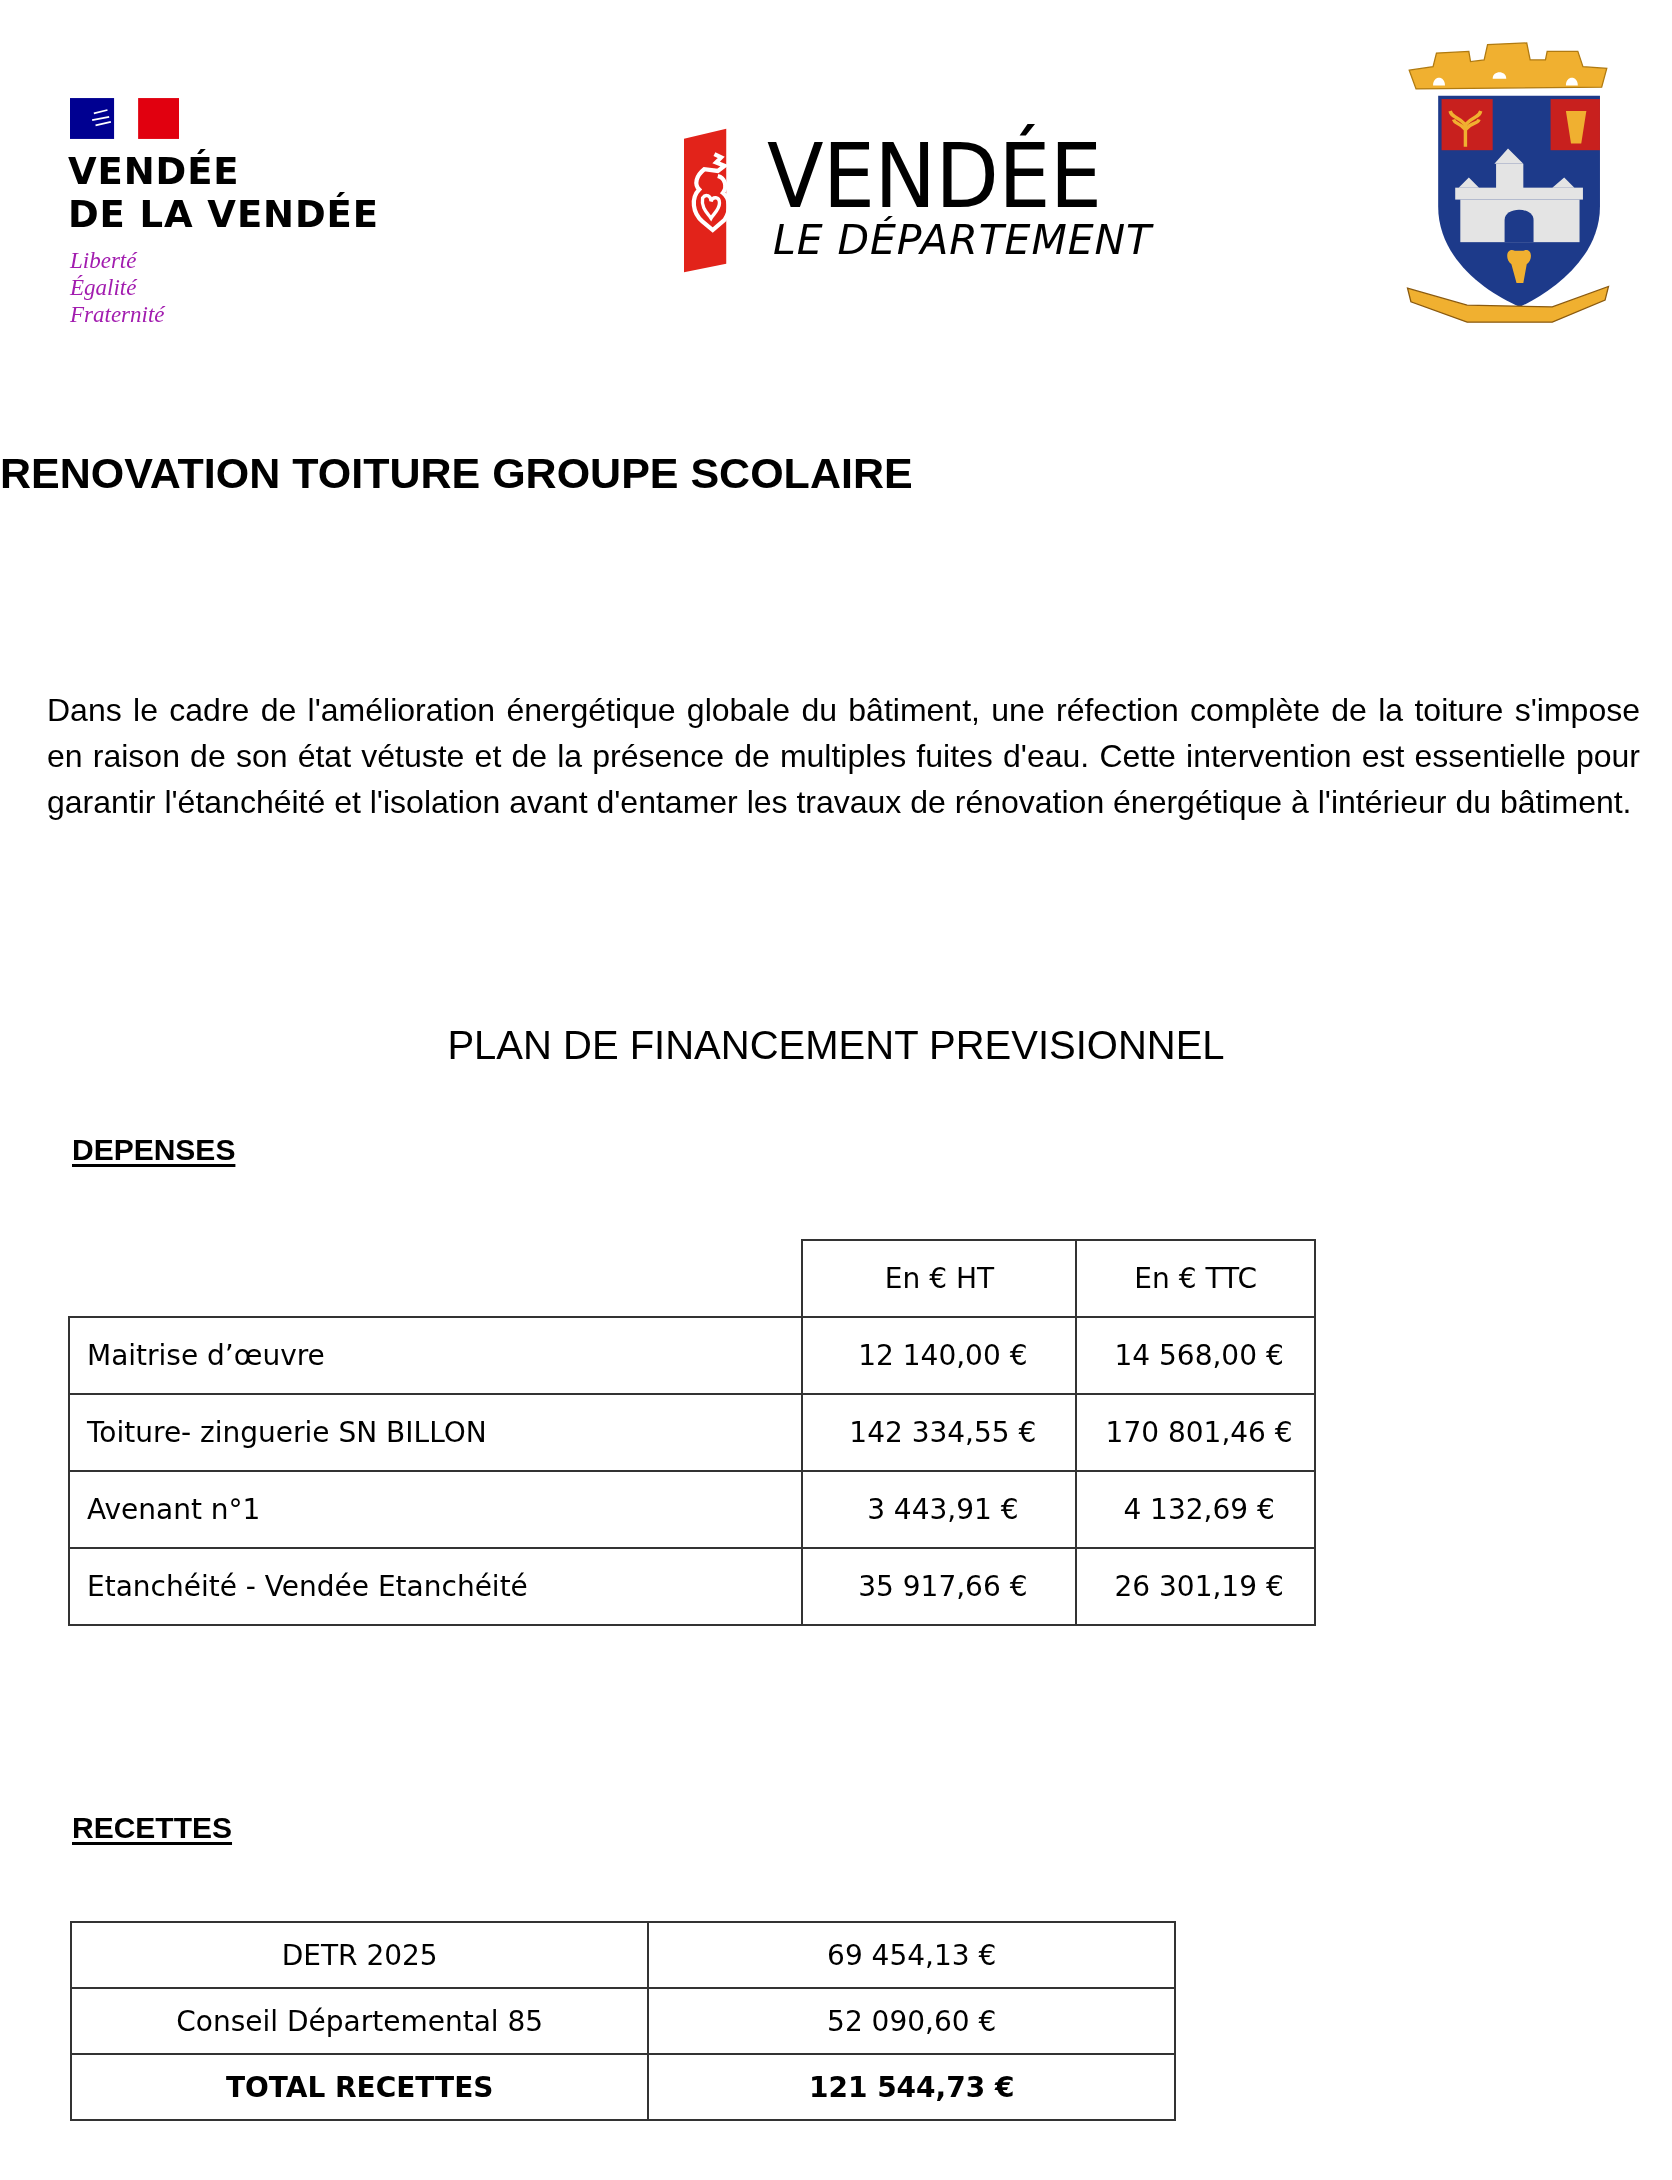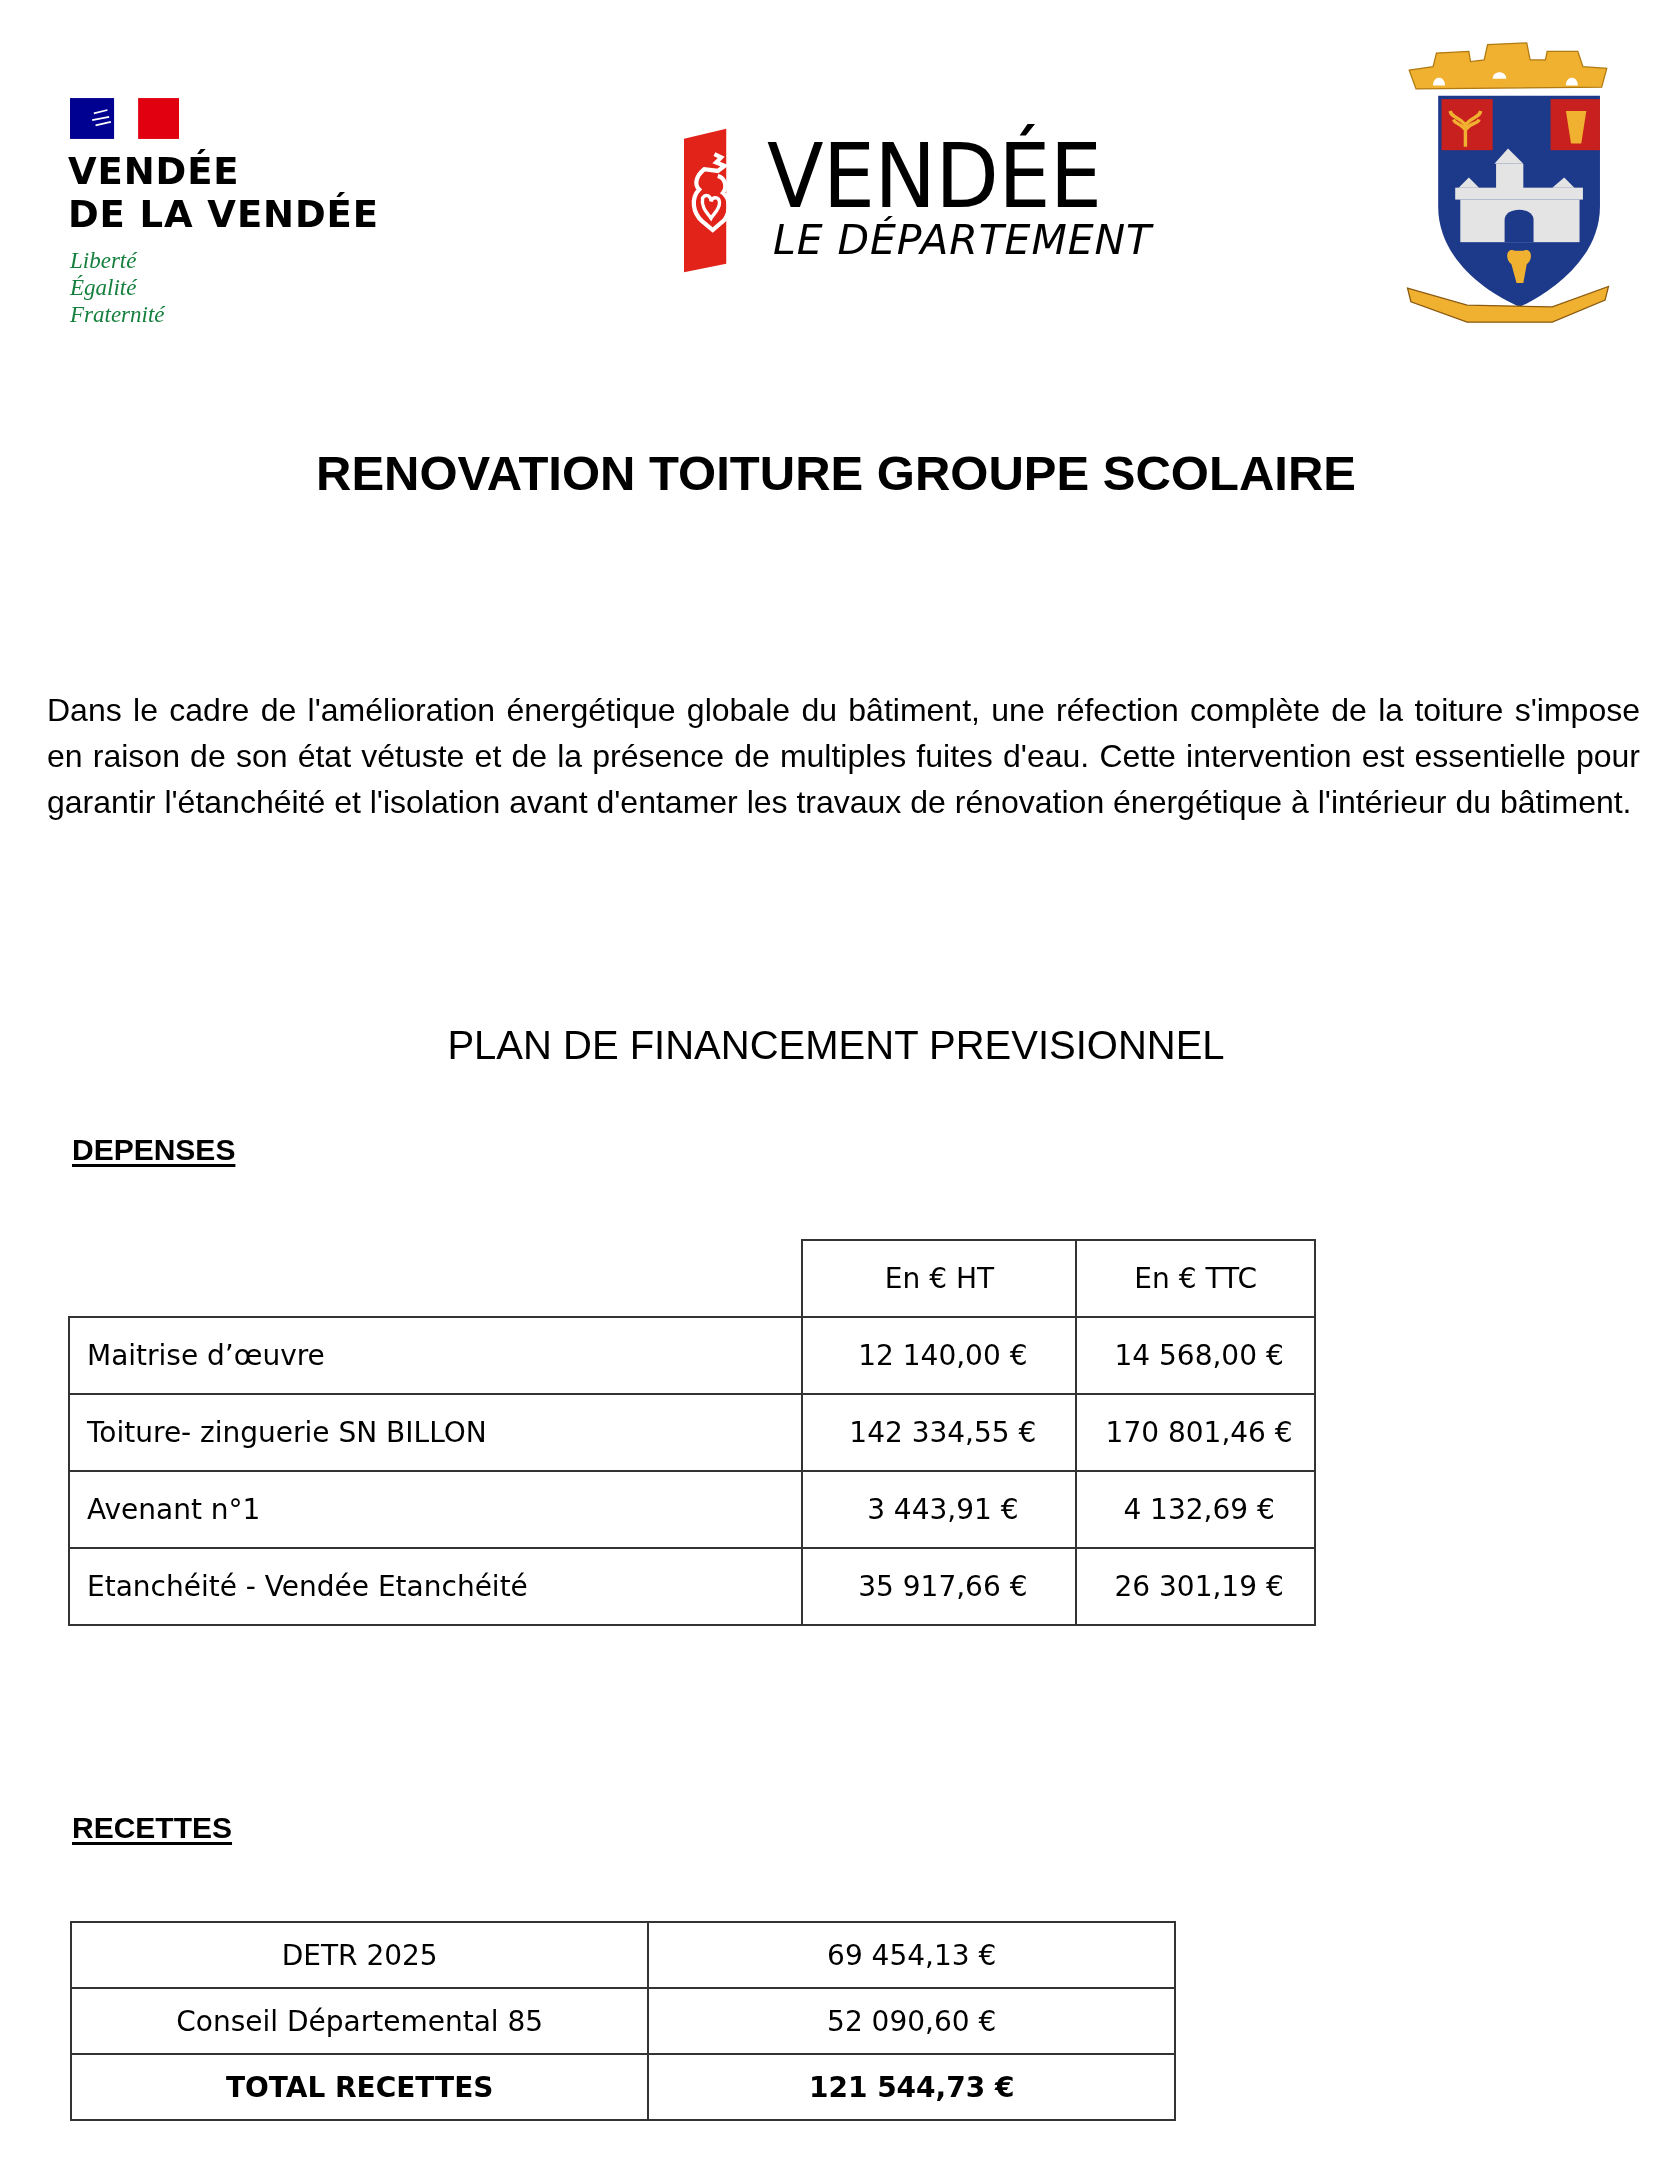--- a/index.html
+++ b/index.html
@@ -5,34 +5,34 @@
   html, body { margin:0; padding:0; background:#ffffff; }
   body { width:1672px; height:2181px; position:relative; overflow:hidden;
          font-family:"Liberation Sans", sans-serif; color:#000; }
   .abs { position:absolute; }
 
   
   .rf-flag { left:70px; top:98px; width:109px; height:41px; }
   .rf-title { left:68px; top:150px; font-family:"DejaVu Sans", sans-serif; font-weight:bold;
               font-size:37px; line-height:43px; letter-spacing:0.9px; }
   .rf-motto { left:70px; top:247px; font-family:"Liberation Serif", serif; font-style:italic;
-              font-size:23px; line-height:27px; color:#15803d; }
+              font-size:23px; line-height:27px; color:#a21caf; }
 
   
   .vd-mark { left:684px; top:128px; width:49px; height:145px; }
   .vd-name { left:767px; top:129px; font-family:"DejaVu Sans", sans-serif; font-size:89px;
              line-height:94px; letter-spacing:-0.9px; transform:scaleX(0.93); transform-origin:left; }
   .vd-sub { left:773px; top:222px; font-family:"DejaVu Sans", sans-serif; font-style:italic;
             font-size:41px; line-height:37px; letter-spacing:0.9px; }
 
   
   .coa { left:1399px; top:36px; width:218px; height:288px; }
 
-  .doc-title { left:0; width:1672px; top:446px; text-align:center; font-weight:bold;
-               font-size:49px; line-height:55px; }
+  .doc-title { left:0; width:1672px; top:446px; text-align:left; font-weight:bold;
+               font-size:43px; line-height:55px; }
   .intro { left:47px; width:1593px; top:687px; font-size:32px; line-height:46px;
            text-align:justify; }
   .plan-title { left:0; width:1672px; top:1022px; text-align:center; font-size:40px; line-height:46px; }
 
   .section-h { font-weight:bold; font-size:30px; line-height:34px; text-decoration:underline;
                text-decoration-thickness:2.6px; text-underline-offset:4.3px; }
   .dep-h { left:72px; top:1133px; }
   .rec-h { left:72px; top:1811px; }
 
   table { border-collapse:collapse; font-family:"DejaVu Sans", sans-serif; font-size:28px; }

